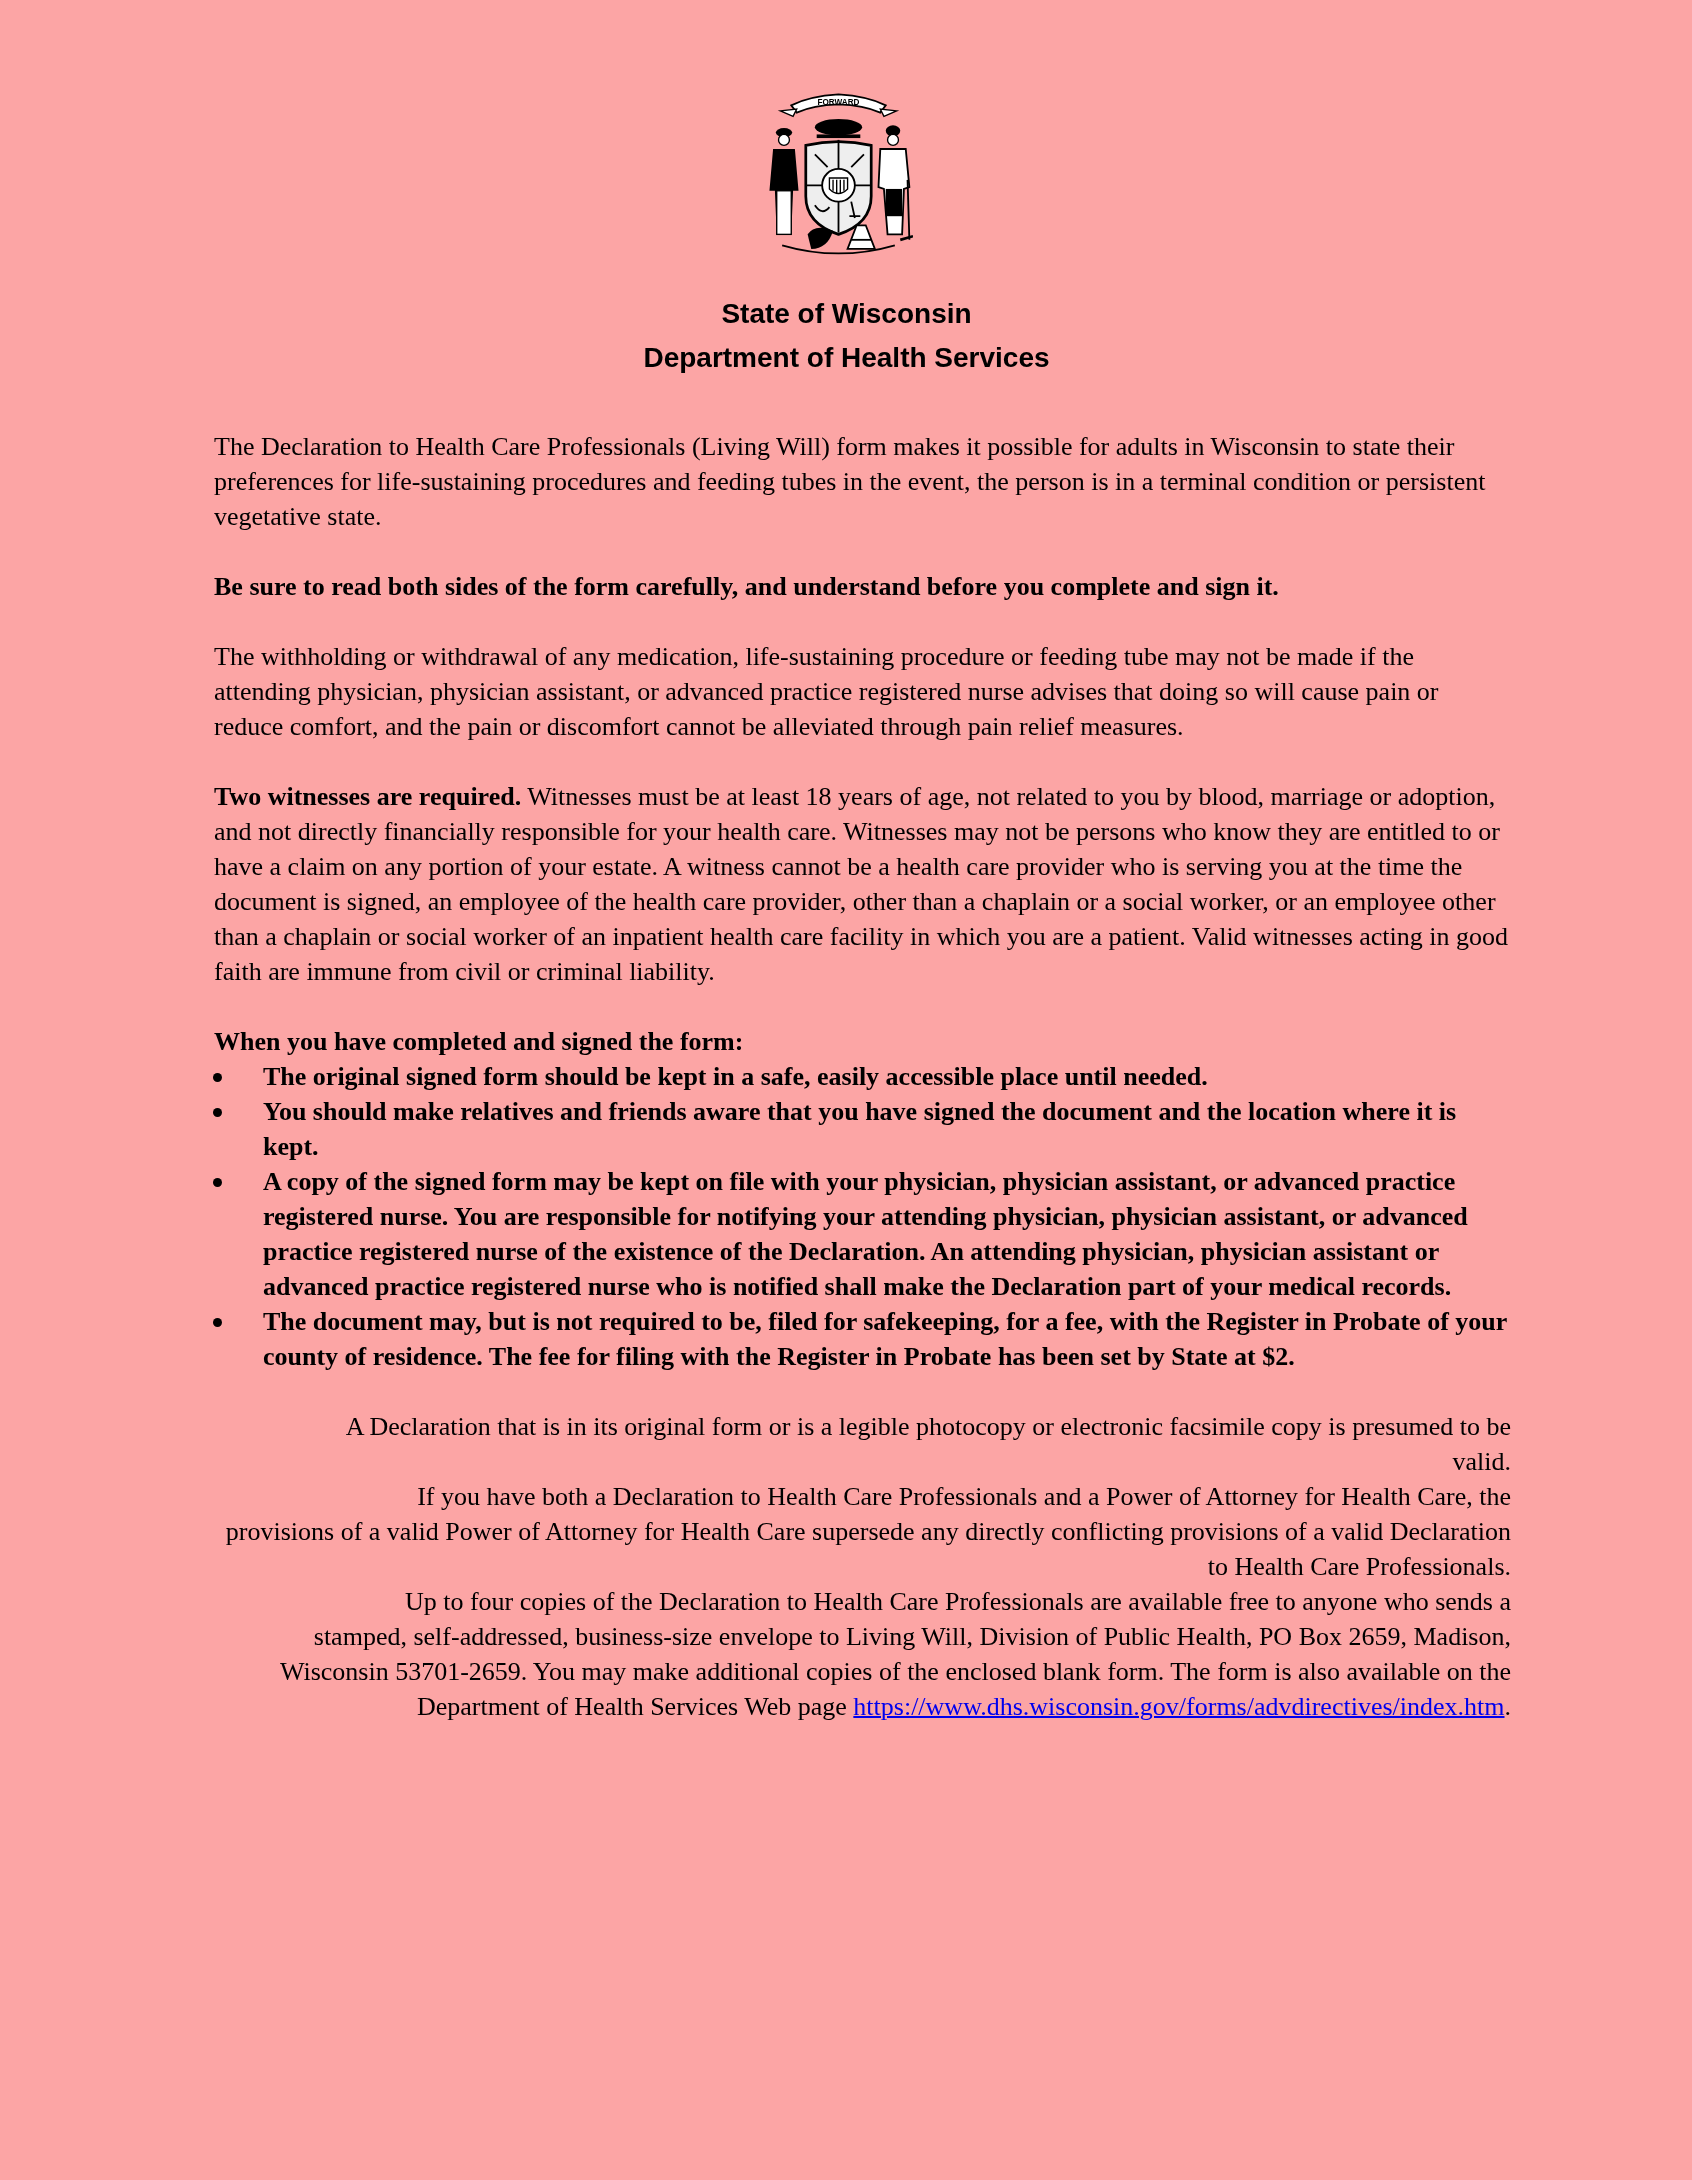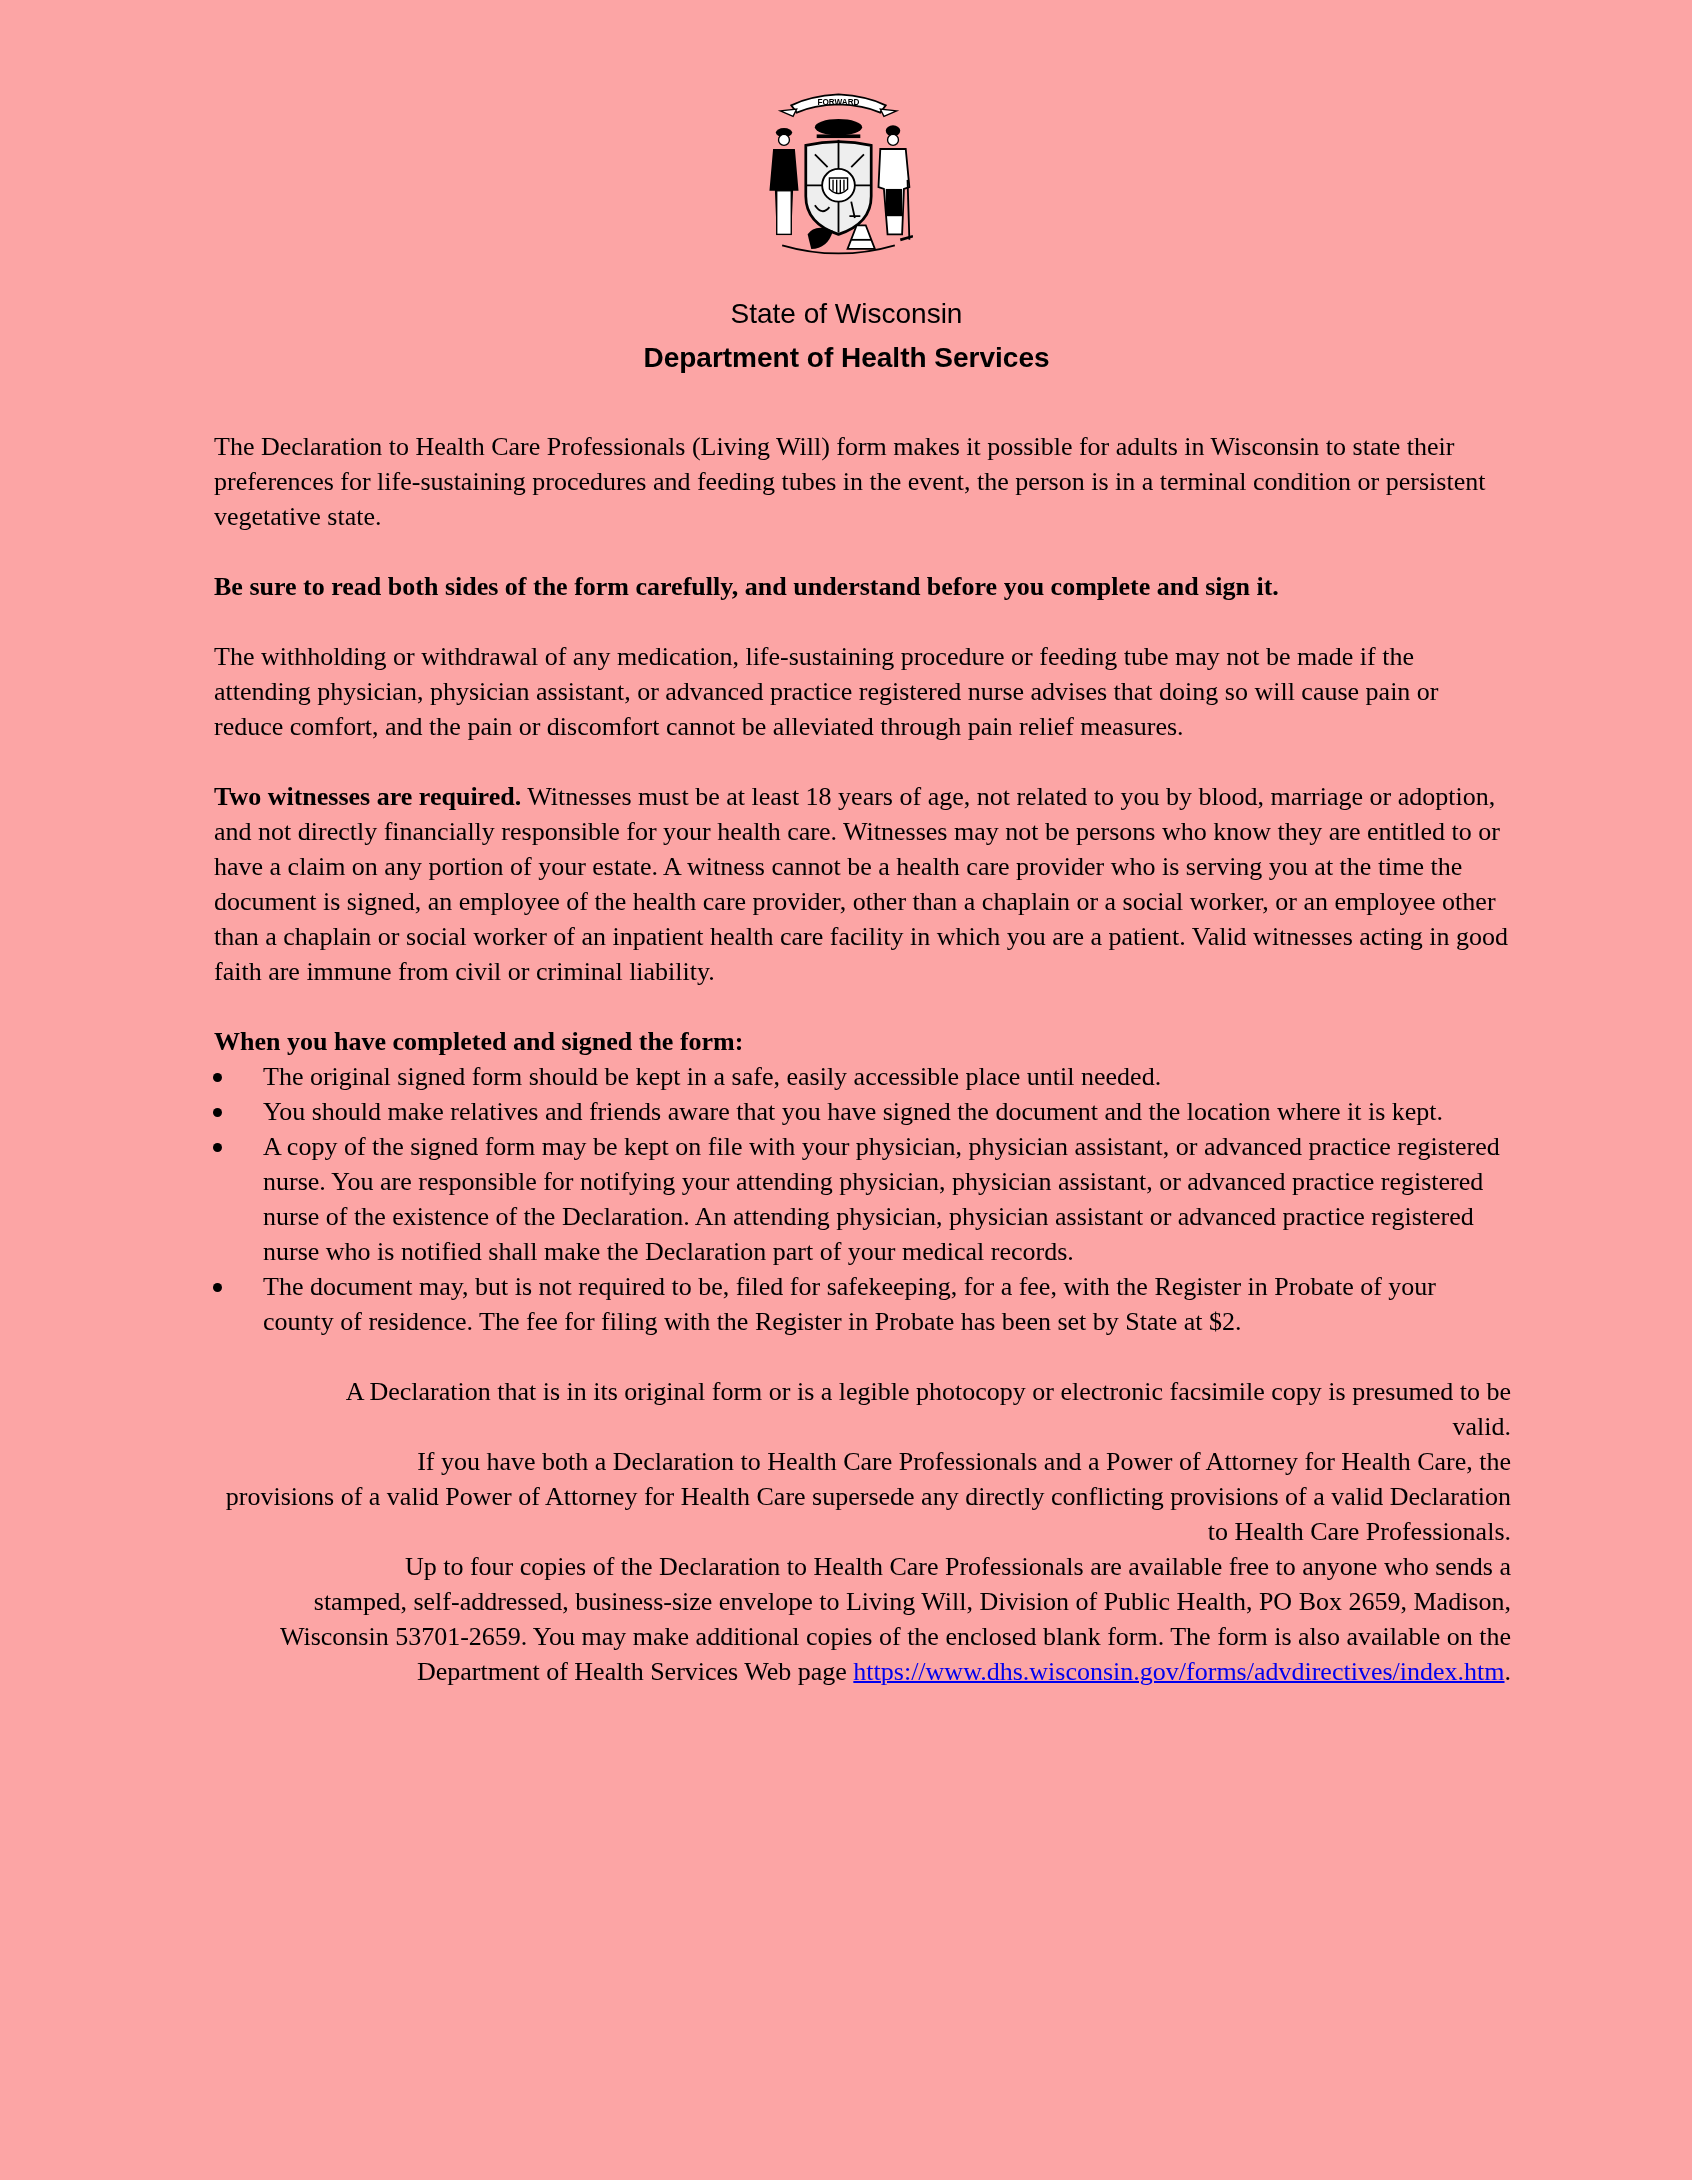--- a/index.html
+++ b/index.html
@@ -4,39 +4,39 @@
 <style>
   html, body { margin: 0; padding: 0; background: #ffffff; }
   body { width: 1693px; height: 2180px; position: relative; overflow: hidden; color: #000; }
   .page { position: absolute; left: 0; top: 0; width: 1693px; height: 2180px; background: #fca5a5; }
 
   .seal { position: absolute; left: 764px; top: 89px; width: 149px; height: 169px; }
   .seal svg { width: 100%; height: 100%; display: block; }
 
   .title {
     position: absolute; left: 0; width: 1693px; text-align: center;
-    font-family: "Liberation Sans", sans-serif; font-weight: normal; font-size: 28px;
+    font-family: "Liberation Sans", sans-serif; font-weight: bold; font-size: 28px;
     top: 296px; line-height: 36px; margin: 0;
   }
   .subtitle {
     position: absolute; left: 0; width: 1693px; text-align: center;
     font-family: "Liberation Sans", sans-serif; font-size: 28px;
     top: 340px; line-height: 36px; margin: 0;
   }
 
   .body {
     position: absolute; left: 202px; top: 429px; width: 1309px;
     font-family: "Liberation Serif", serif; font-size: 26px; line-height: 35px;
   }
   .body p { margin: 0 0 35px 12px; }
   .body p.tight { margin-bottom: 0; }
   .b { font-weight: bold; }
   .indent { text-indent: 101px; text-align: right; }
   ul.bullets { list-style: none; margin: 0 0 35px 0; padding: 0; }
-  ul.bullets li { position: relative; padding-left: 61px; }
+  ul.bullets li { position: relative; padding-left: 61px; font-weight: bold; }
   ul.bullets li .dot {
     position: absolute; left: 11px; top: 13.6px; width: 9px; height: 9px;
     border-radius: 50%; background: #000;
   }
   a.link { color: #0000ee; text-decoration-thickness: 1.8px; }
 </style>
 </head>
 <body>
 
 <div class="page">

